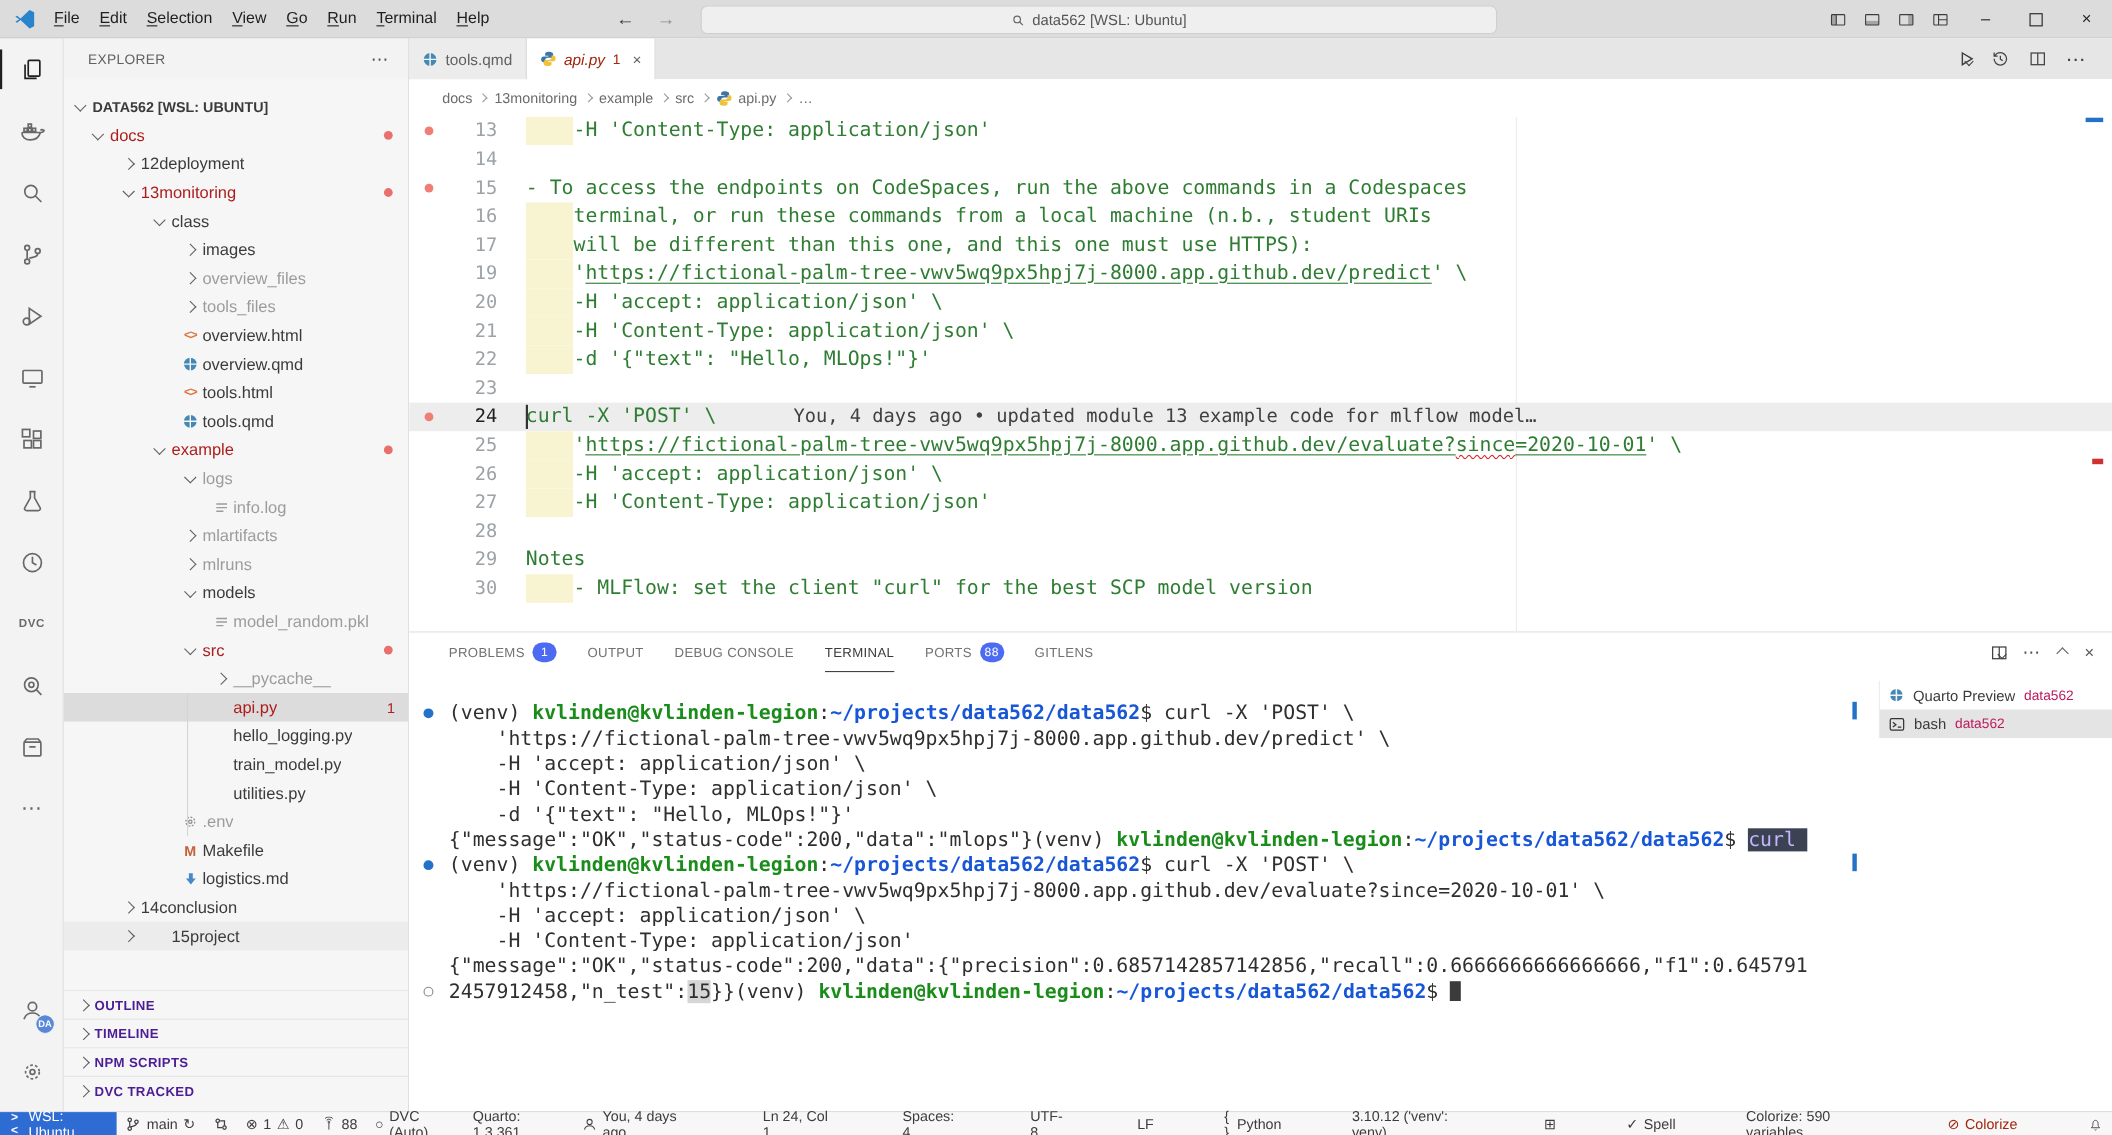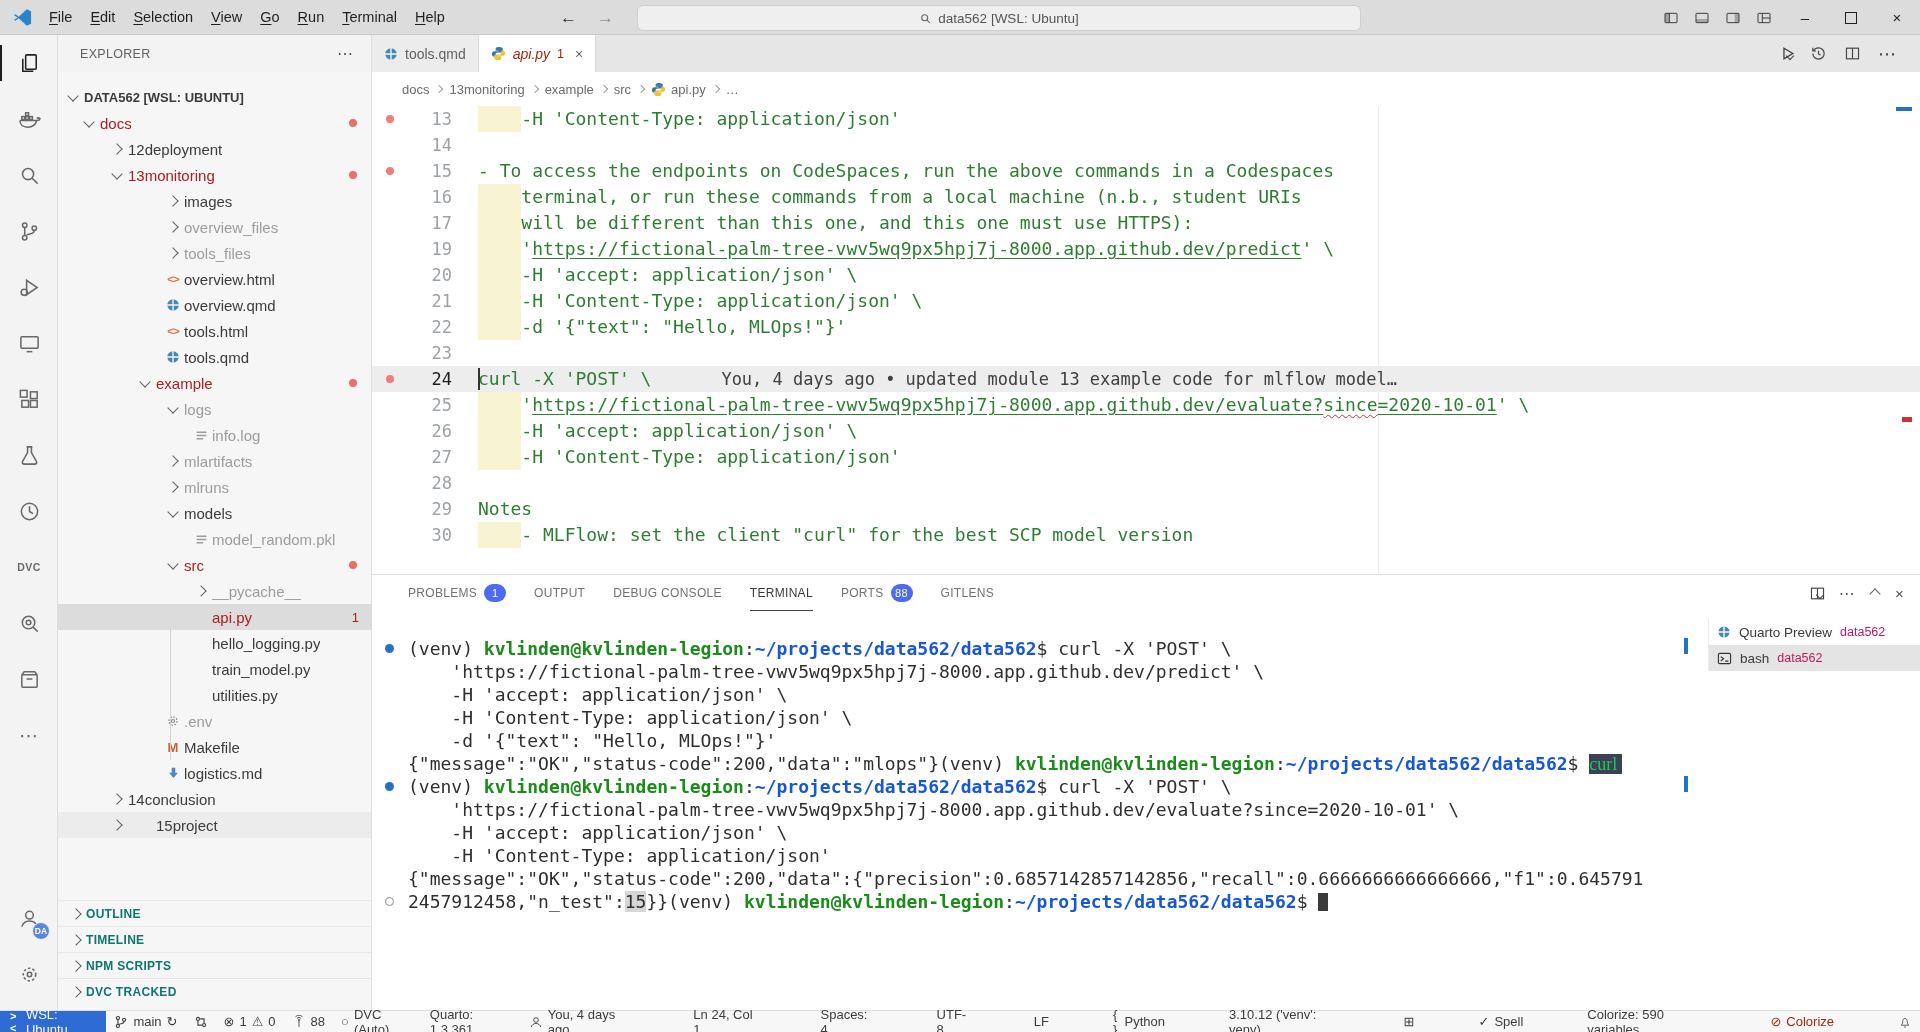--- a/index.html
+++ b/index.html
@@ -51,21 +51,21 @@
   .c-root{color:#3b3b3b;font-weight:bold;font-size:13px;}
   .gitdot{position:absolute;right:14px;top:9px;width:8px;height:8px;border-radius:50%;background:#e9706a;}
   .errbadge{position:absolute;right:12px;font-size:13px;color:#ad1d1d;}
   .chev{width:7px;height:7px;border-right:1.6px solid #616161;border-bottom:1.6px solid #616161;flex:none;}
   .chev.down{transform:rotate(45deg);margin-top:-3px;}
   .chev.right{transform:rotate(-45deg);}
   .chev.up{transform:rotate(-135deg);margin-top:4px;}
   #guide-src{position:absolute;left:112px;width:1px;background:#d4d4d4;}
   #sb-sections{position:absolute;left:0;top:865px;width:100%;}
   .sb-sec{height:25px;display:flex;align-items:center;border-top:1px solid #e7e7e7;font-size:12px;font-weight:bold;
-          color:#0f766e;letter-spacing:.3px;}
+          color:#4c1d95;letter-spacing:.3px;}
   .sb-sec .twist{width:20px;margin-left:8px;display:flex;justify-content:center;}
 
   
   #editor-col{position:absolute;left:372px;top:35px;width:1548px;height:975px;background:#fff;}
   #tabstrip{height:37px;background:#e6e6e6;display:flex;align-items:stretch;}
   .tab{display:flex;align-items:center;gap:7px;padding:0 12px;font-size:14px;background:#ececec;
        color:#616161;border-right:1px solid #d8d8d8;}
   .tab.active{background:#fff;color:#a1260d;}
   .tab.active .tab-label{font-style:italic;}
   .tab .tab-badge{font-size:12.5px;color:#a1260d;}
@@ -99,21 +99,21 @@
   .ptab.active{color:#3b3b3b;border-bottom-color:#424242;}
   .pbadge{background:#4d6af2;color:#fff;border-radius:9px;min-width:18px;height:18px;display:flex;align-items:center;
           justify-content:center;font-size:11px;padding:0 2px;}
   #panel-actions{margin-left:auto;display:flex;align-items:center;gap:16px;padding-right:16px;color:#555;}
   #terminal{position:relative;padding-top:26px;font-family:"DejaVu Sans Mono",monospace;font-size:18px;line-height:23px;color:#2f2f2f;}
   .tline{height:23px;white-space:pre;padding-left:36px;position:relative;}
   .tdot{position:absolute;left:13px;top:7px;width:9px;height:9px;border-radius:50%;background:#2472c8;}
   .tdot.hollow{background:transparent;border:1.6px solid #8a8a8a;width:7px;height:7px;}
   .tg{color:#1a8c1a;font-weight:bold;}
   .tb{color:#1757d6;font-weight:bold;}
-  .tbox{background:#3b4252;color:#22c55e;font-family:Liberation Serif, serif;}
+  .tbox{background:#3b4252;color:#c4b5fd;}
   .thl{background:#d6d6d6;}
   .tcur{display:inline-block;width:10px;height:18px;background:#3b3b3b;vertical-align:-3px;}
   .tdeco{position:absolute;left:1312px;width:4px;height:16px;background:#2472c8;}
   #term-list{position:absolute;left:1336px;top:44px;right:0;border-left:1px solid #ececec;}
   .tl-row{height:26px;display:flex;align-items:center;gap:8px;padding-left:8px;font-size:13.5px;color:#3b3b3b;}
   .tl-row.active{background:#e4e4e4;}
   .tl-suffix{color:#be185d;font-size:12.5px;}
 
   
   #statusbar{position:absolute;left:0;top:1010px;width:1920px;height:22px;background:#f7f7f7;border-top:1px solid #dfdfdf;
@@ -331,20 +331,26 @@
             <span class="chev right"></span>
           </span>
           <span class="lbl c-norm">12deployment</span>
         </div>
         <div class="trow" style="padding-left: 48px;">
           <span class="twist">
             <span class="chev down"></span>
           </span>
           <span class="lbl c-red">13monitoring</span>
           <span class="gitdot"></span>
+        </div>
+        <div class="trow" style="padding-left: 76px;">
+          <span class="twist">
+            <span class="chev down"></span>
+          </span>
+          <span class="lbl c-norm">class</span>
         </div>
         <div class="trow" style="padding-left: 104px;">
           <span class="twist">
             <span class="chev right"></span>
           </span>
           <span class="lbl c-norm">images</span>
         </div>
         <div class="trow" style="padding-left: 104px;">
           <span class="twist">
             <span class="chev right"></span>

